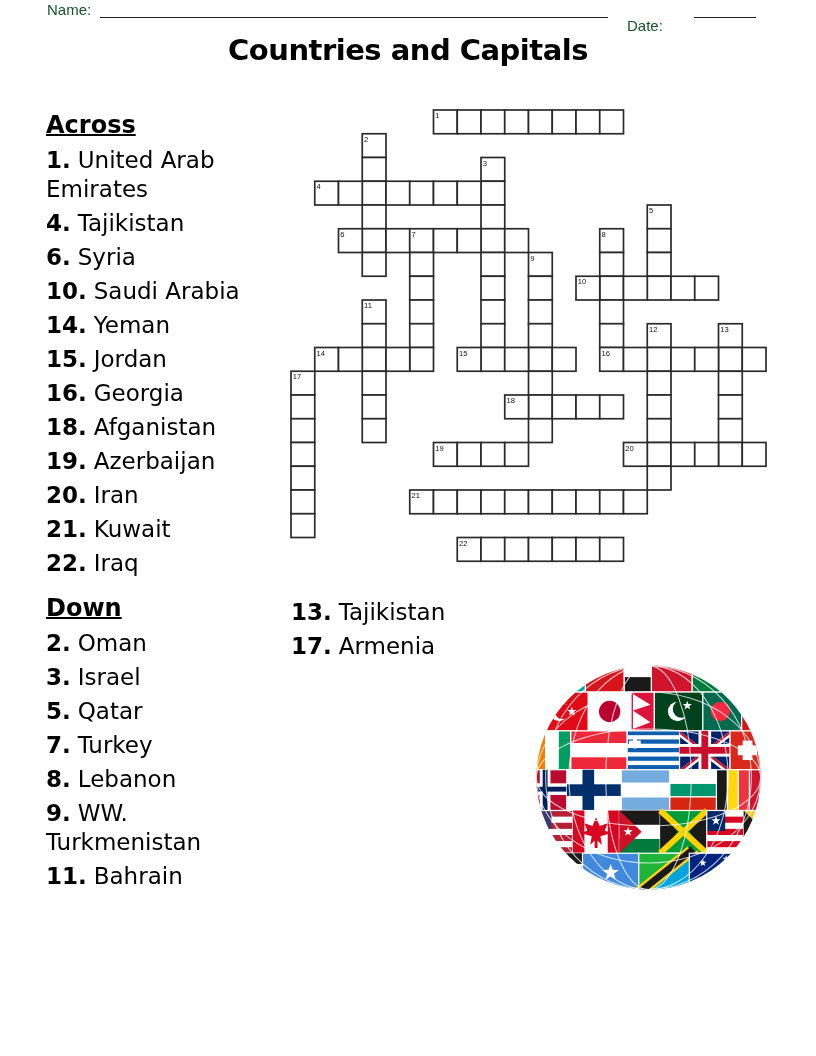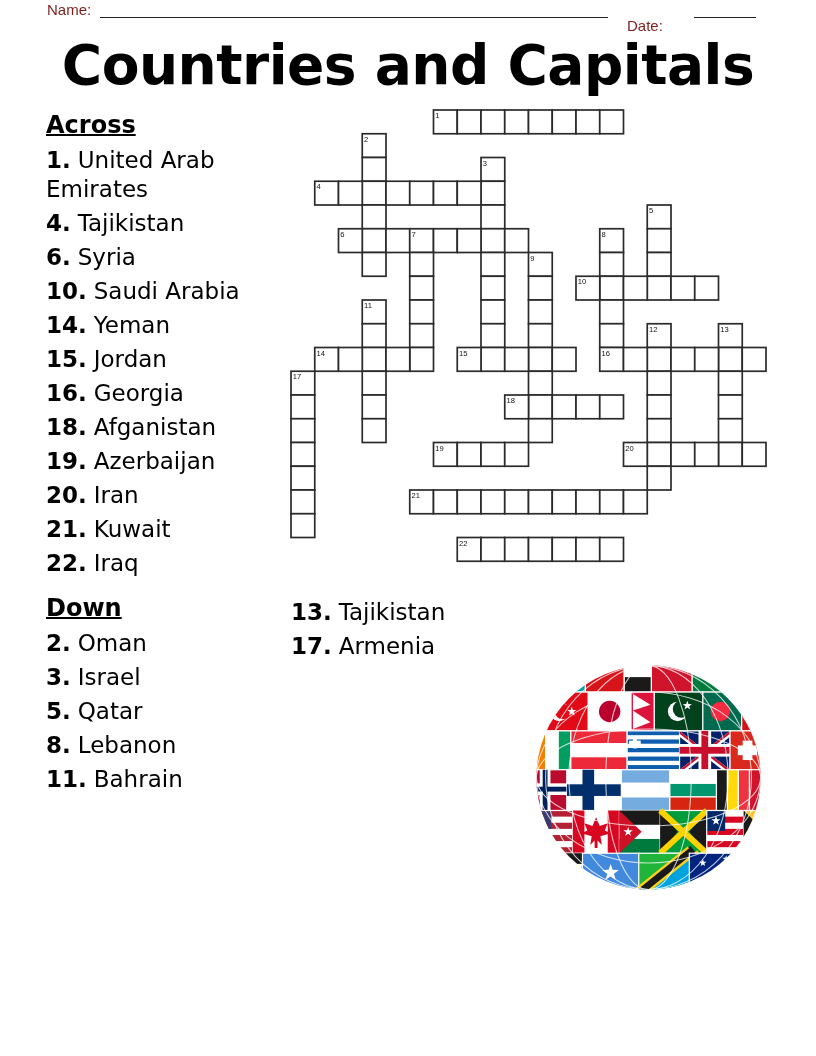--- a/index.html
+++ b/index.html
@@ -1,23 +1,23 @@
 <!DOCTYPE html>
 <html><head>
 <meta charset="utf-8">
 <style>
   html,body{margin:0;padding:0;background:#ffffff;}
   .page{position:relative;width:816px;height:1056px;background:#ffffff;overflow:hidden;
         font-family:"DejaVu Sans",sans-serif;color:#000;}
   
-  .hdr-label{position:absolute;font-family:"Liberation Sans",sans-serif;font-size:15px;color:#7f1d1d;}
+  .hdr-label{position:absolute;font-family:"Liberation Sans",sans-serif;font-size:15px;color:#14532d;}
   .blank-line{position:absolute;border-bottom:1.6px solid #222;height:16px;}
   
   .title{position:absolute;top:33px;left:0;width:816px;text-align:center;
-         font-size:55px;font-weight:600;letter-spacing:-0.5px;color:#000;}
+         font-size:29px;font-weight:600;letter-spacing:-0.5px;color:#000;}
   
   .clues{position:absolute;left:46px;top:110px;width:238px;}
   .clues2{position:absolute;left:291px;top:598px;width:260px;}
   .clue-head{font-size:24px;line-height:30px;font-weight:bold;text-decoration:underline;
              text-decoration-thickness:2px;margin:0 0 6px 0;}
   .clue-head.down{margin-top:15px;}
   .clue{font-size:23px;line-height:29px;margin:0 0 5px 0;}
   .cnum{font-weight:bold;margin-right:7px;}
   
   .cw{position:absolute;left:289px;top:108px;}
@@ -49,21 +49,23 @@
     <p class="clue"><span class="cnum">16.</span><span>Georgia</span></p>
     <p class="clue"><span class="cnum">18.</span><span>Afganistan</span></p>
     <p class="clue"><span class="cnum">19.</span><span>Azerbaijan</span></p>
     <p class="clue"><span class="cnum">20.</span><span>Iran</span></p>
     <p class="clue"><span class="cnum">21.</span><span>Kuwait</span></p>
     <p class="clue"><span class="cnum">22.</span><span>Iraq</span></p>
     <h2 class="clue-head down">Down</h2>
     <p class="clue"><span class="cnum">2.</span><span>Oman</span></p>
     <p class="clue"><span class="cnum">3.</span><span>Israel</span></p>
     <p class="clue"><span class="cnum">5.</span><span>Qatar</span></p>
+    <p class="clue"><span class="cnum">7.</span><span>Turkey</span></p>
     <p class="clue"><span class="cnum">8.</span><span>Lebanon</span></p>
+    <p class="clue"><span class="cnum">9.</span><span>WW. Turkmenistan</span></p>
     <p class="clue"><span class="cnum">11.</span><span>Bahrain</span></p>
   </div>
 
   <div class="clues2">
     <p class="clue"><span class="cnum">13.</span><span>Tajikistan</span></p>
     <p class="clue"><span class="cnum">17.</span><span>Armenia</span></p>
   </div>
 
   <svg class="cw" id="crossword" width="479" height="456" viewBox="0 0 479 456">
       <rect x="144.5" y="2" width="23.75" height="23.75" class="cw-cell"></rect>

